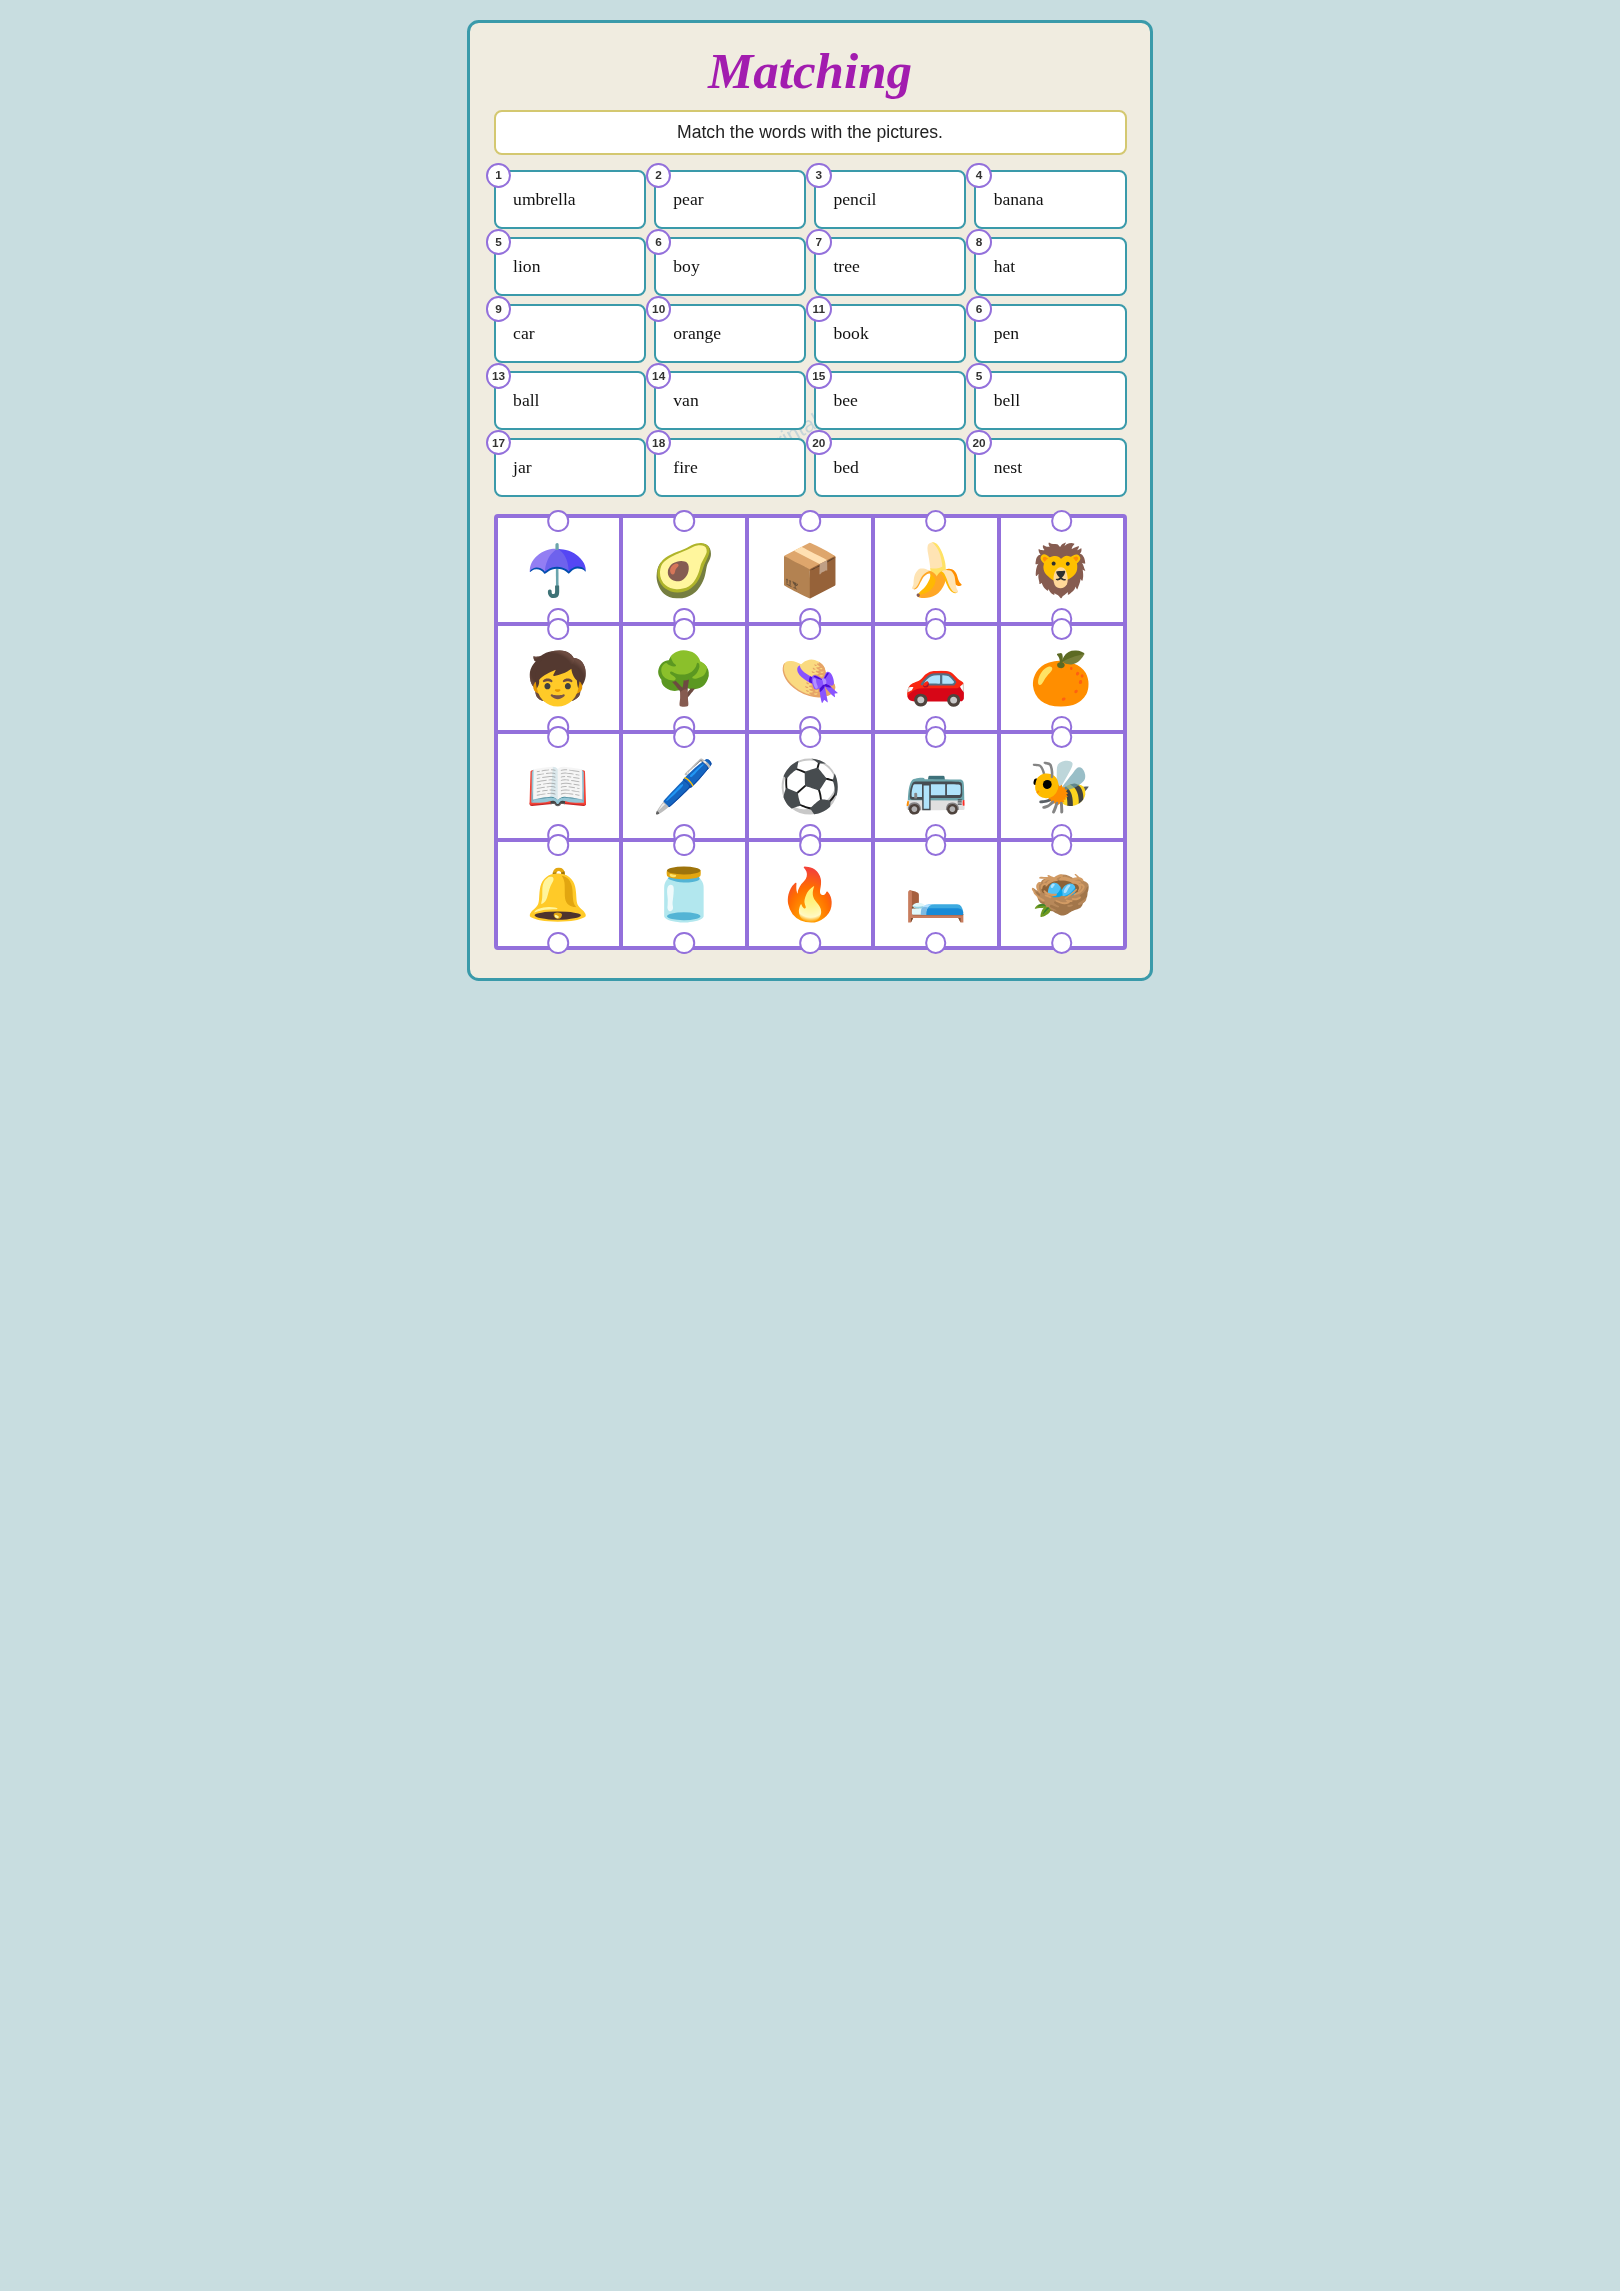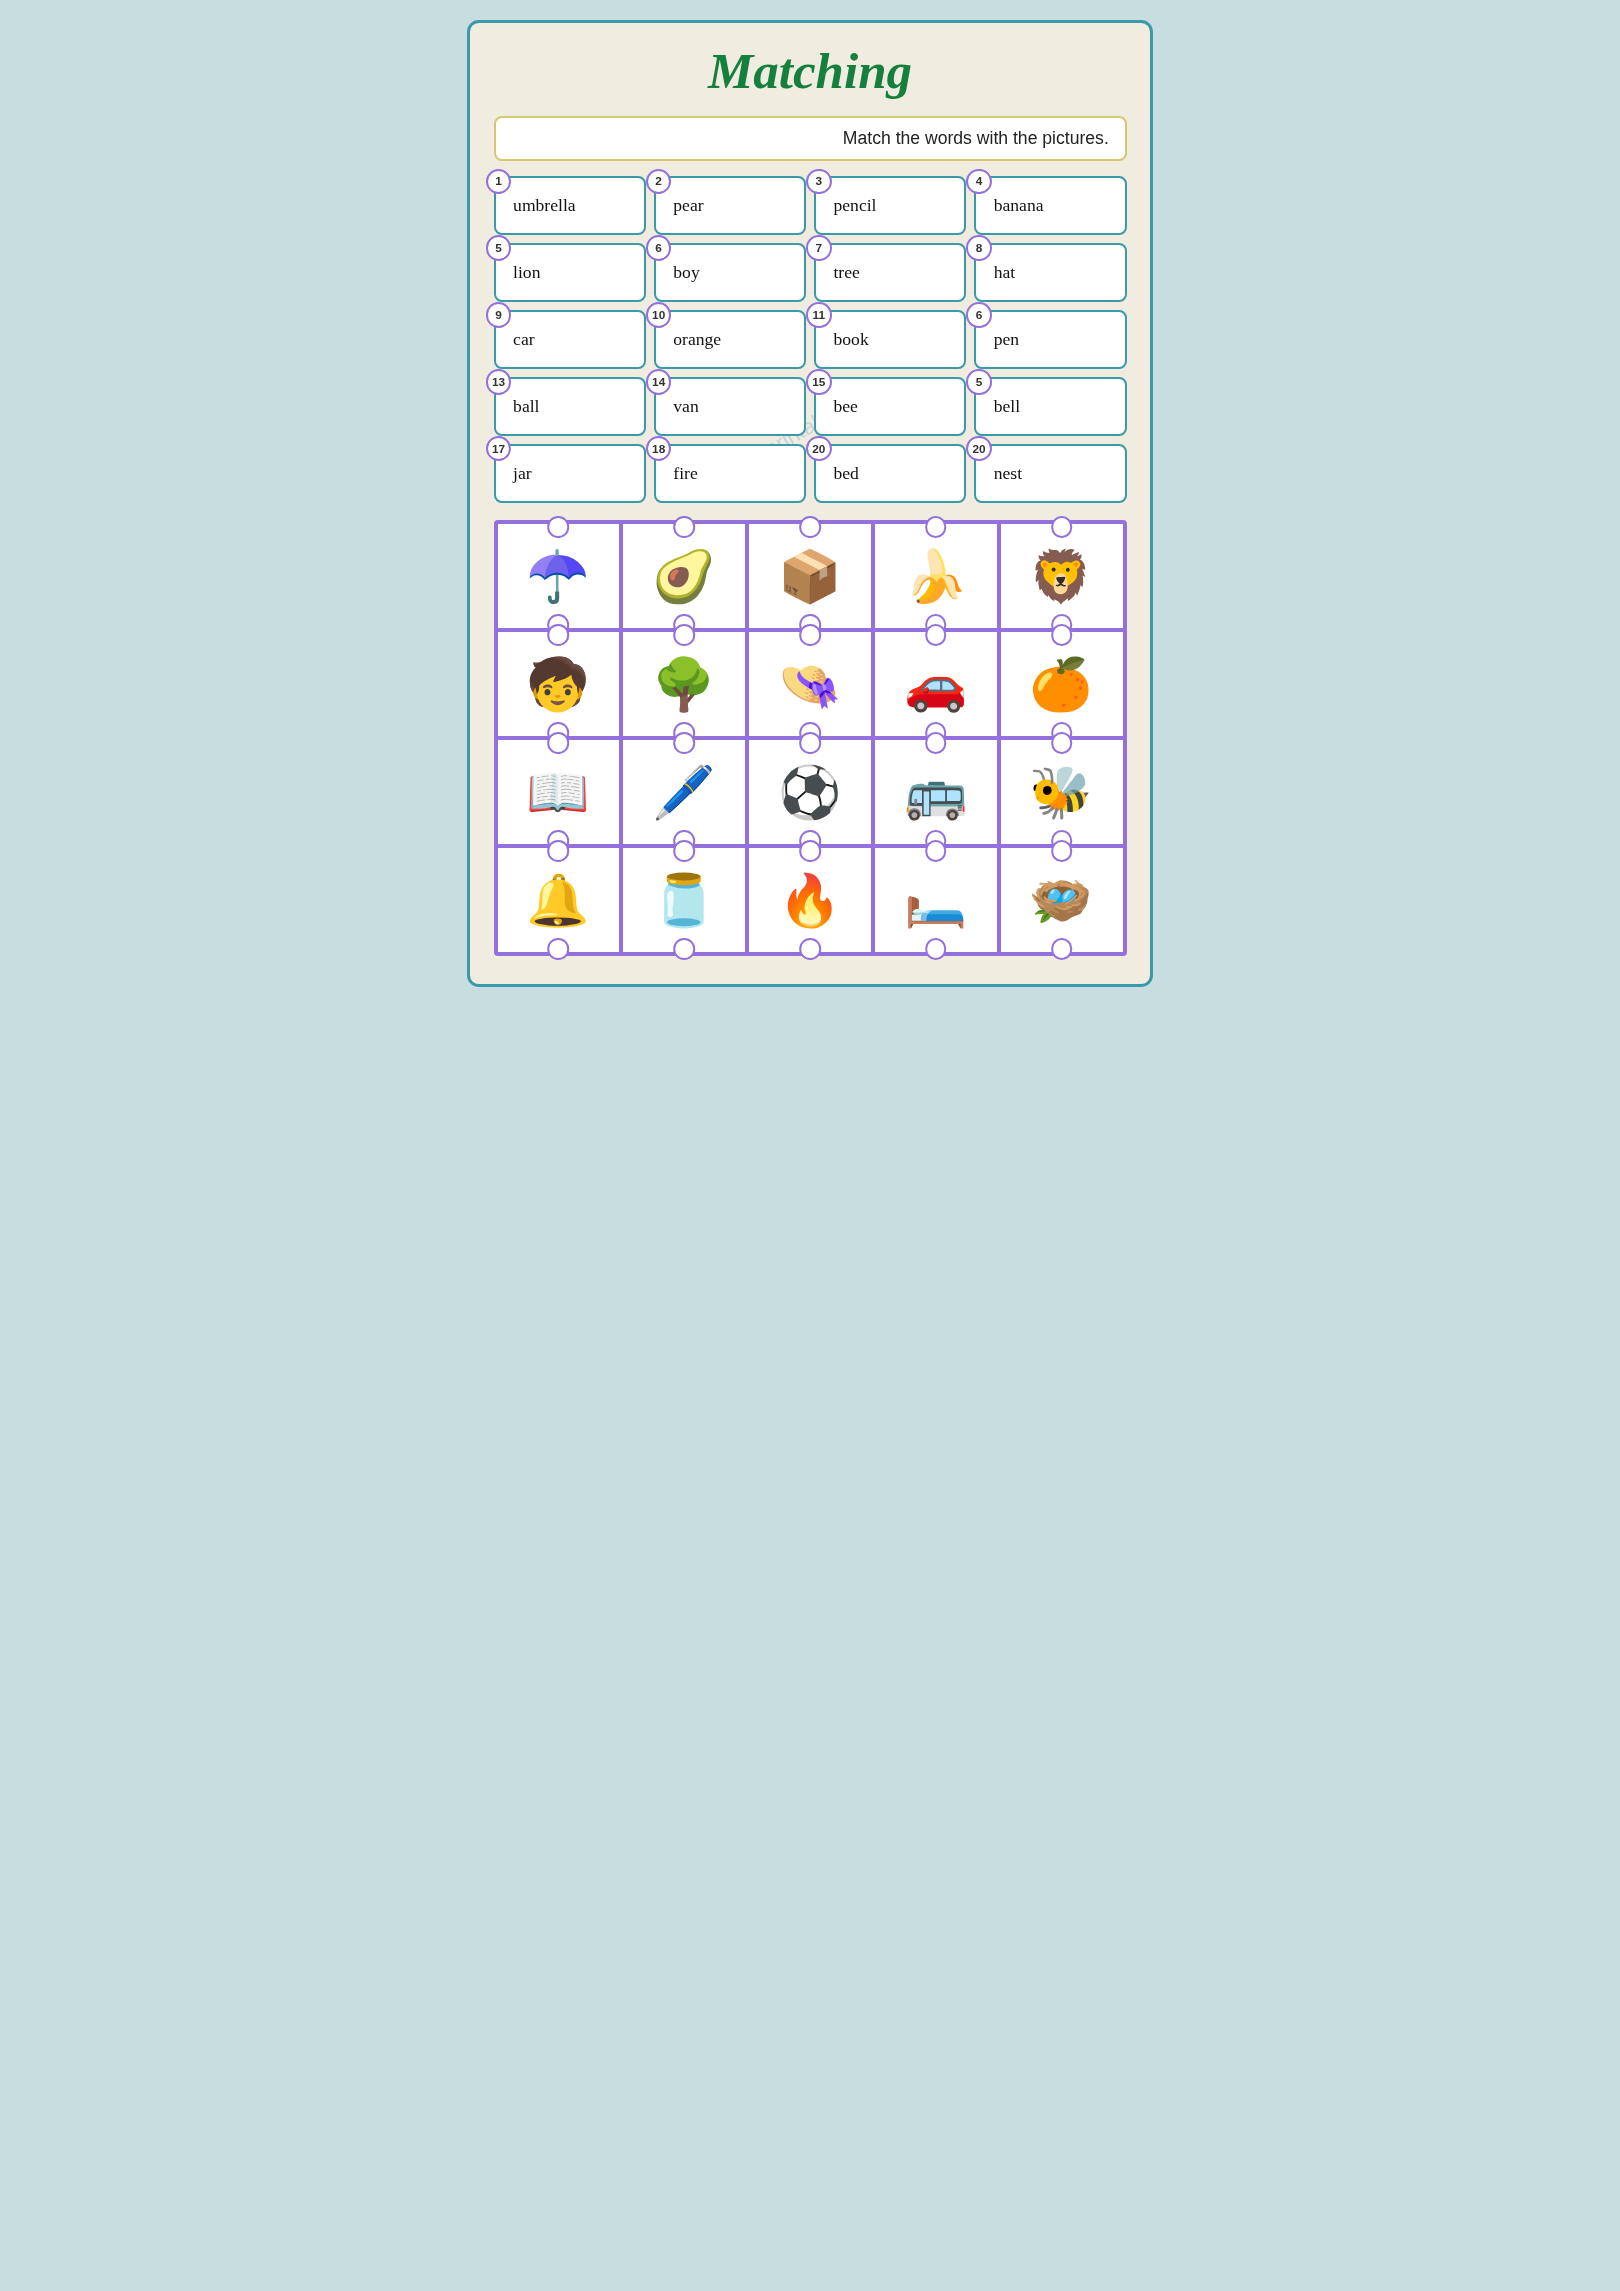--- a/index.html
+++ b/index.html
@@ -20,32 +20,32 @@
       border: 3.9px solid #3a9aaa;
       border-radius: 11.8px;
       padding: 19.6px 23.5px 27.4px;
       position: relative;
     }
 
     .page-title {
       text-align: center;
       font-size: 51px;
       font-weight: bold;
-      color: #15803d;
+      color: #a21caf;
       font-family: Georgia, serif;
-      margin-bottom: 16px;
+      margin-bottom: 10px;
       font-style: italic;
     }
 
     .instruction-box {
       background: white;
       border: 2px solid #d4c870;
       border-radius: 7.8px;
       padding: 9.8px 15.7px;
-      text-align: right;
+      text-align: center;
       font-size: 17.6px;
       margin-bottom: 15.7px;
       color: #222;
     }
 
     .words-grid {
       display: grid;
       grid-template-columns: repeat(4, 1fr);
       gap: 7.8px;
       margin-bottom: 17.6px;

